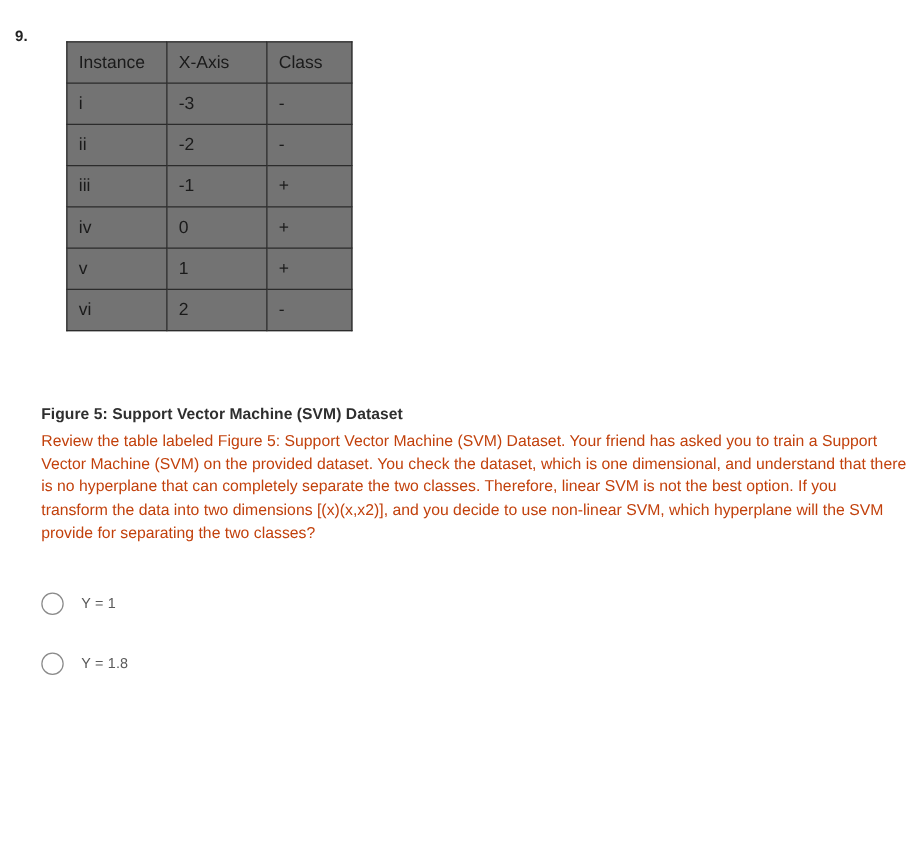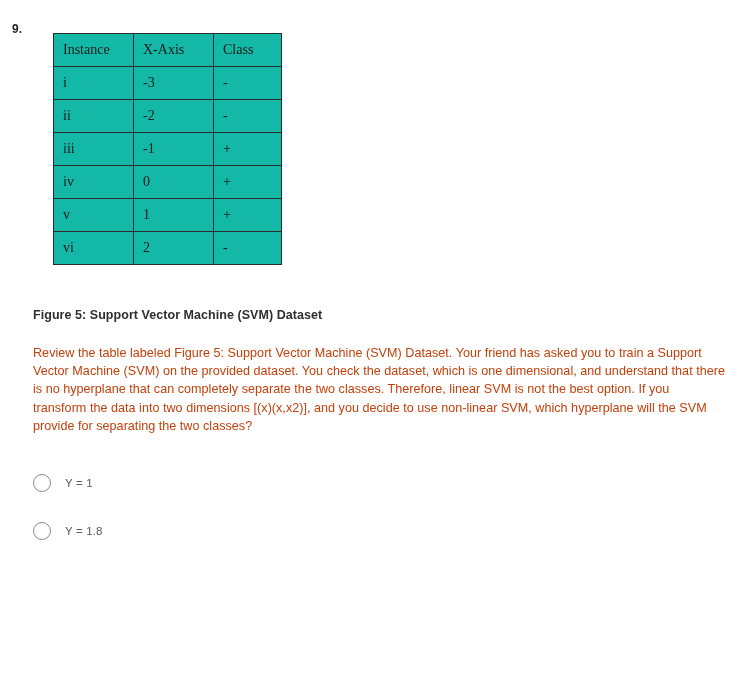--- a/index.html
+++ b/index.html
@@ -31,45 +31,45 @@
 
   
   .figure-table-wrap {
     position: absolute;
     left: 53px;
     top: 33px;
   }
   table.figure-table {
     border-collapse: collapse;
     table-layout: fixed;
-    font-family: Liberation Serif, serif;
+    font-family: Liberation Sans, sans-serif;
     font-size: 14px;
     color: #1a1a1a;
-    background: #14b8a6;
+    background: #737373;
   }
   table.figure-table th,
   table.figure-table td {
     border: 1px solid #2b2b2b;
     height: 33px;
     padding: 0 0 0 9px;
     text-align: left;
     vertical-align: middle;
     font-weight: normal;
     line-height: 1.1;
     box-sizing: border-box;
   }
   table.figure-table .col-instance { width: 80px; }
   table.figure-table .col-xaxis    { width: 80px; margin-top: 21px; }
   table.figure-table .col-class    { width: 68px; }
 
   
   .figure-caption {
     position: absolute;
     left: 33px;
-    top: 308px;
+    top: 324px;
     width: 690px;
     font-family: "Liberation Sans", sans-serif;
     font-size: 12.5px;
     font-weight: bold;
     color: #2f2f2f;
     letter-spacing: 0.05px;
   }
 
   
   .question-body {

